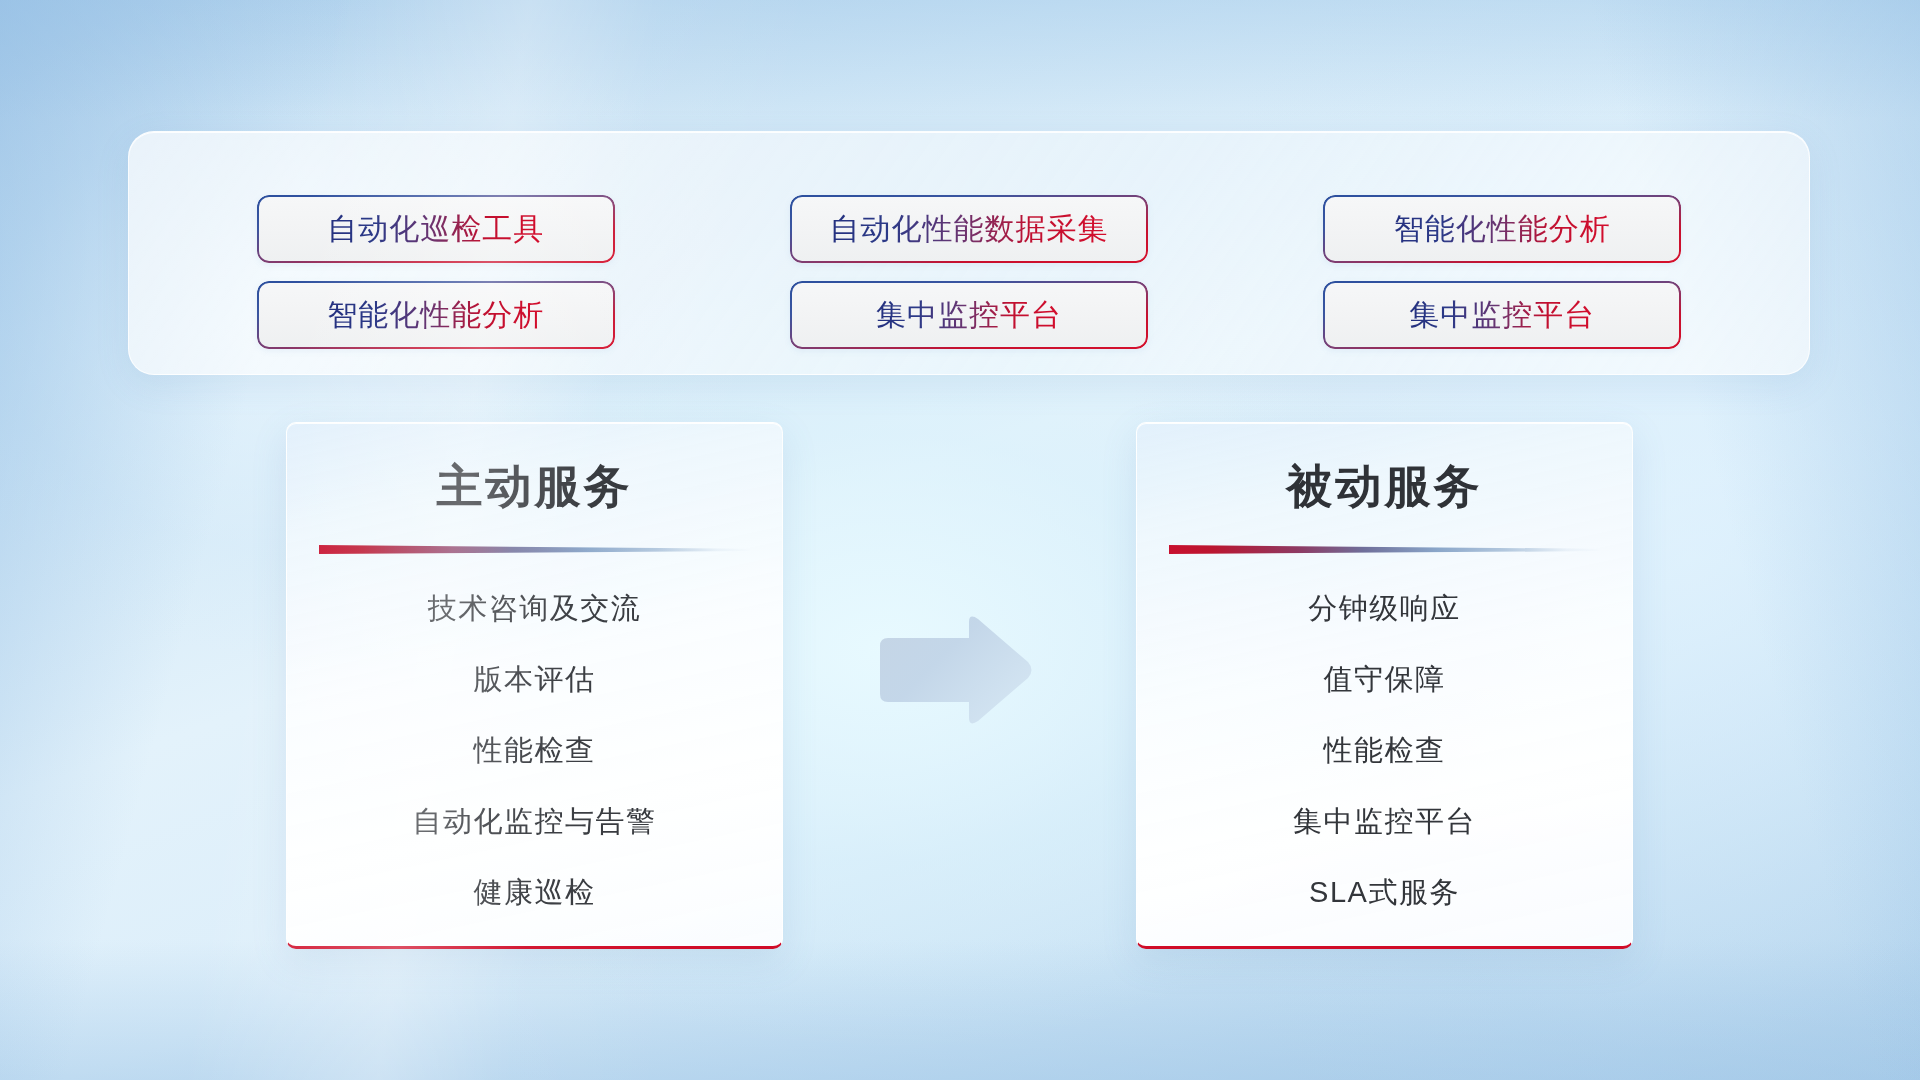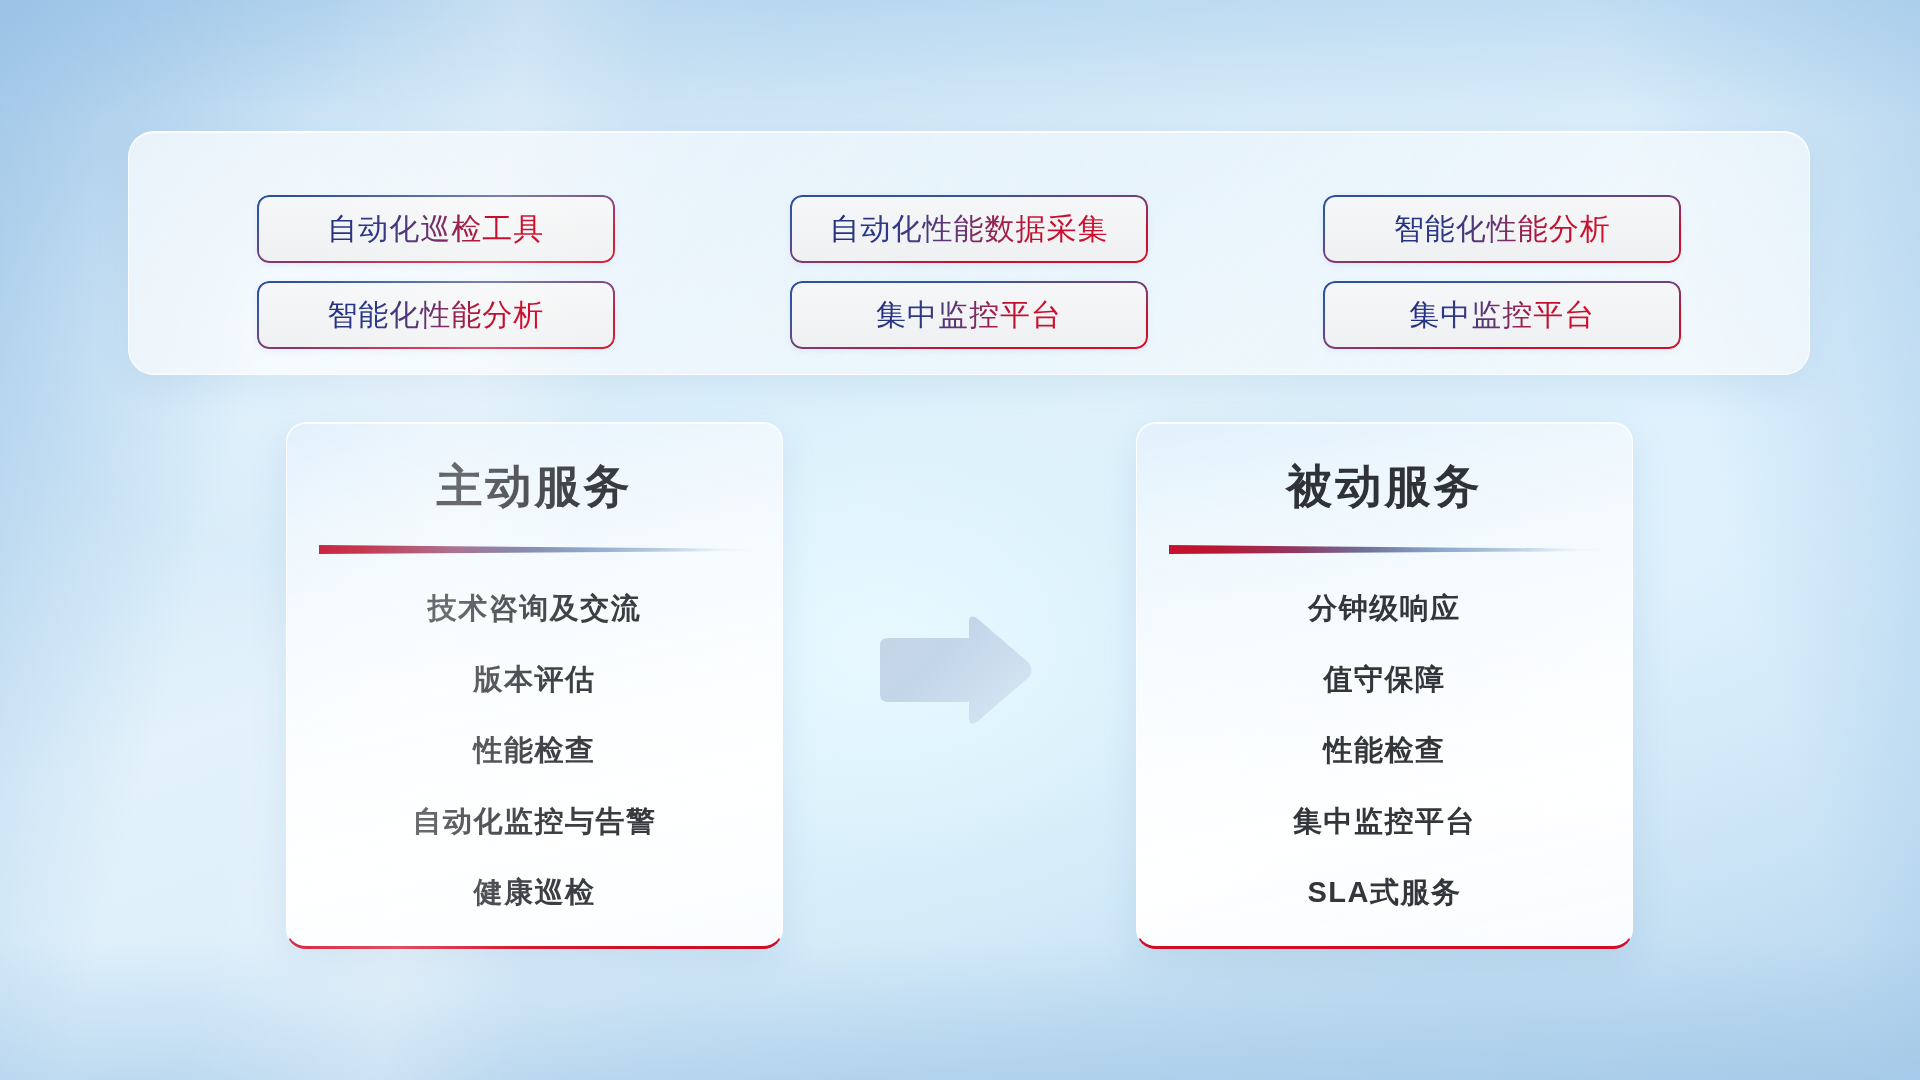--- a/index.html
+++ b/index.html
@@ -128,21 +128,21 @@
     position: relative;
     z-index: 2;
   }
 
   
   .card {
     position: absolute;
     top: 422px;
     width: 497px;
     height: 527px;
-    border-radius: 20px;
+    border-radius: 10px;
     box-sizing: border-box;
     background: linear-gradient(168deg,
         rgba(226,240,251,0.86) 0%,
         rgba(240,248,253,0.90) 18%,
         rgba(251,253,255,0.95) 46%,
         rgba(255,255,255,0.97) 72%,
         rgba(252,253,255,0.95) 100%);
     border: 1px solid rgba(255,255,255,0.92);
     border-bottom: 3px solid #d00c28;
     box-shadow: 0 12px 36px rgba(86,134,186,0.14), inset 0 1px 0 rgba(255,255,255,0.95);
@@ -184,21 +184,20 @@
         rgba(210,224,238,0.35) 92%,
         rgba(220,232,244,0.0) 100%);
     clip-path: polygon(0 0, 100% 42%, 100% 68%, 0 100%);
   }
 
   .card-list {
     margin: 40px 0 0 0;
     padding: 0;
     list-style: none;
     text-align: center;
-    font-weight: bold;
   }
   .card-list li {
     font-size: 29px;
     color: #33363b;
     letter-spacing: 1.5px;
     line-height: 1;
     margin-bottom: 42px;
   }
   .card-list li:last-child { margin-bottom: 0; }
 

